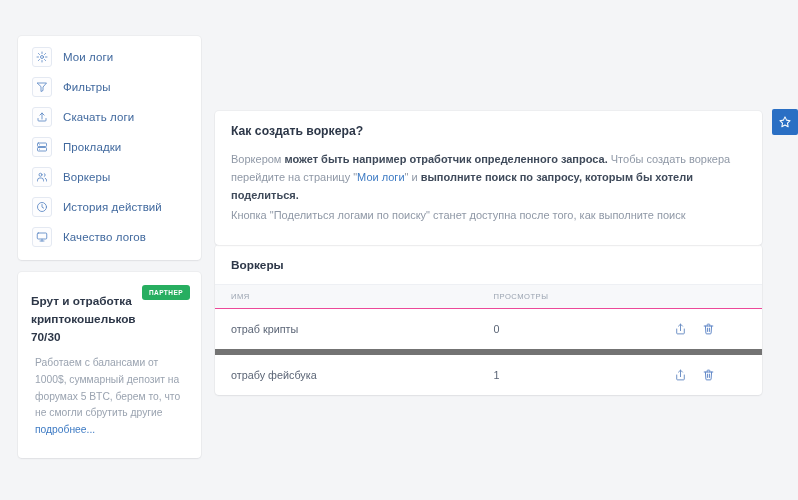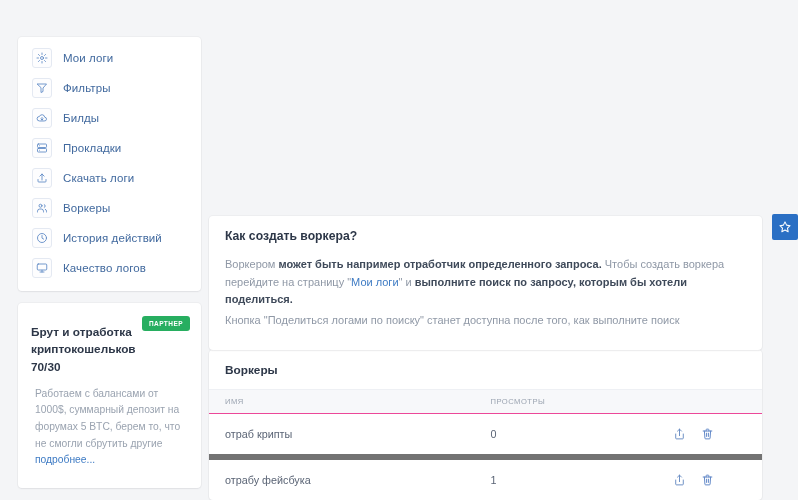--- a/index.html
+++ b/index.html
@@ -9,23 +9,23 @@
     width: 798px; height: 500px;
     background: #f4f5f7;
     font-family: "Liberation Sans", "DejaVu Sans", sans-serif;
     color: #4a5568;
     overflow: hidden;
   }
   .page {
     position: relative;
     width: 798px; height: 500px;
     display: flex;
-    align-items: flex-end;
+    align-items: center;
     padding: 6px 36px 0 18px;
-    gap: 8px;
+    gap: 14px;
   }
 
   
   .sidebar { width: 183px; flex: 0 0 183px; padding-top: 0; }
   .card {
     background: #ffffff;
     border-radius: 4px;
     box-shadow: 0 1px 2px rgba(16,24,40,.06), 0 0 0 1px rgba(16,24,40,.03);
   }
   .nav-card { padding: 6px 0 8px 0; margin-bottom: 12px; }
@@ -152,50 +152,41 @@
 
       <a class="nav-item">
         <span class="nav-ico">
           <svg viewBox="0 0 24 24" fill="none" stroke="#5a86c4" stroke-width="1.7" stroke-linecap="round" stroke-linejoin="round">
             <path d="M3 4h18l-7 8v7l-4 2v-9z"></path>
           </svg>
         </span>
         <span class="nav-label">Фильтры</span>
       </a>
 
-      <a class="nav-item">
-        <span class="nav-ico">
-          <svg viewBox="0 0 24 24" fill="none" stroke="#5a86c4" stroke-width="1.7" stroke-linecap="round" stroke-linejoin="round">
-            <path d="M6.5 18A4.5 4.5 0 016.8 9a5.5 5.5 0 0110.6 1.4A3.8 3.8 0 0117 18z"></path>
-            <path d="M12 11v5M9.8 13.8L12 16l2.2-2.2"></path>
-          </svg>
-        </span>
-        <span class="nav-label">Билды</span>
-      </a>
-
+
+
+      <a class="nav-item">
+        <span class="nav-ico">
+          <svg viewBox="0 0 24 24" fill="none" stroke="#5a86c4" stroke-width="1.7" stroke-linecap="round" stroke-linejoin="round">
+            <path d="M4 15v3.5A1.5 1.5 0 005.5 20h13a1.5 1.5 0 001.5-1.5V15"></path>
+            <path d="M12 16V4M7.8 8.2L12 4l4.2 4.2"></path>
+          </svg>
+        </span>
+        <span class="nav-label">Скачать логи</span>
+      </a>
 
       <a class="nav-item">
         <span class="nav-ico">
           <svg viewBox="0 0 24 24" fill="none" stroke="#5a86c4" stroke-width="1.7" stroke-linecap="round" stroke-linejoin="round">
             <rect x="3" y="4" width="18" height="7" rx="1.6"></rect>
             <rect x="3" y="13" width="18" height="7" rx="1.6"></rect>
             <path d="M7 7.5h.01M7 16.5h.01"></path>
           </svg>
         </span>
         <span class="nav-label">Прокладки</span>
-      </a>
-
-      <a class="nav-item">
-        <span class="nav-ico">
-          <svg viewBox="0 0 24 24" fill="none" stroke="#5a86c4" stroke-width="1.7" stroke-linecap="round" stroke-linejoin="round">
-            <path d="M4 15v3.5A1.5 1.5 0 005.5 20h13a1.5 1.5 0 001.5-1.5V15"></path>
-            <path d="M12 16V4M7.8 8.2L12 4l4.2 4.2"></path>
-          </svg>
-        </span>
-        <span class="nav-label">Скачать логи</span>
       </a>
 
       <a class="nav-item">
         <span class="nav-ico">
           <svg viewBox="0 0 24 24" fill="none" stroke="#5a86c4" stroke-width="1.7" stroke-linecap="round" stroke-linejoin="round">
             <circle cx="9" cy="7.5" r="3"></circle>
             <path d="M3 20v-1.5A4.5 4.5 0 017.5 14h3A4.5 4.5 0 0115 18.5V20"></path>
             <path d="M16.5 5.2a3 3 0 010 5.6M18.5 14.4A4.4 4.4 0 0121 18.5V20"></path>
           </svg>
         </span>

